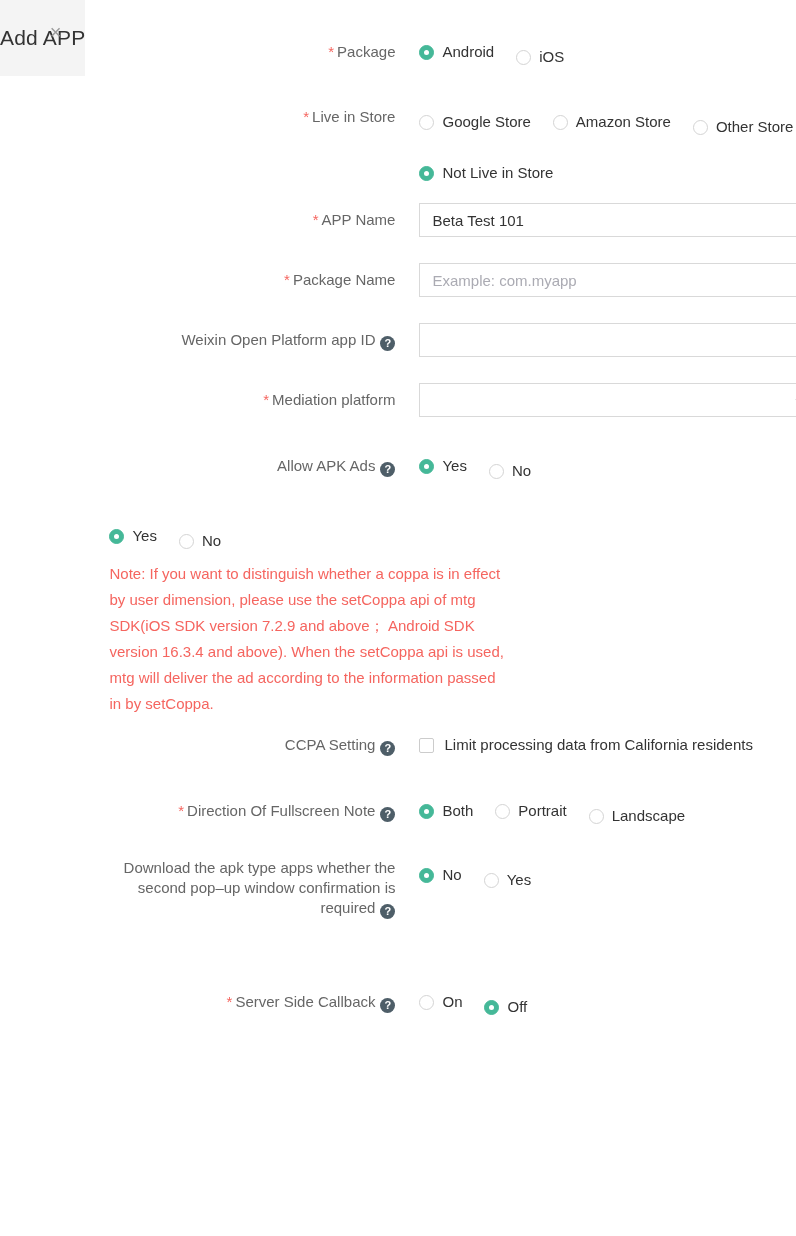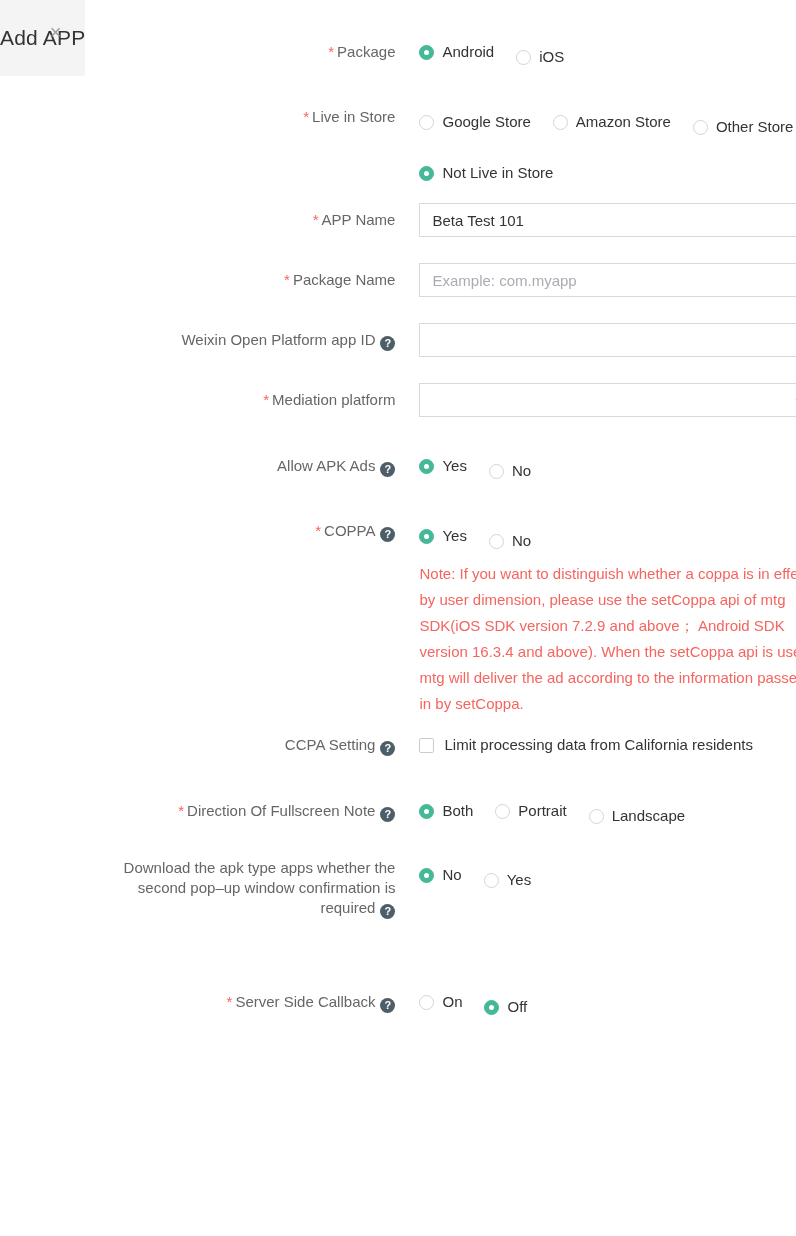--- a/index.html
+++ b/index.html
@@ -209,23 +209,20 @@
           <span class="opt-label">Yes</span>
         </span>
         <span class="radio-opt">
           <span class="radio"></span>
           <span class="opt-label">No</span>
         </span>
       </div>
     </div>
 
     <div class="form-row row-coppa">
-      <div class="row-label">
-        <span class="req">*</span><span>COPPA</span><span class="help-icon">?</span>
-      </div>
       <div class="row-control">
         <div class="radio-group">
           <span class="radio-opt">
             <span class="radio checked"></span>
             <span class="opt-label">Yes</span>
           </span>
           <span class="radio-opt">
             <span class="radio"></span>
             <span class="opt-label">No</span>
           </span>

